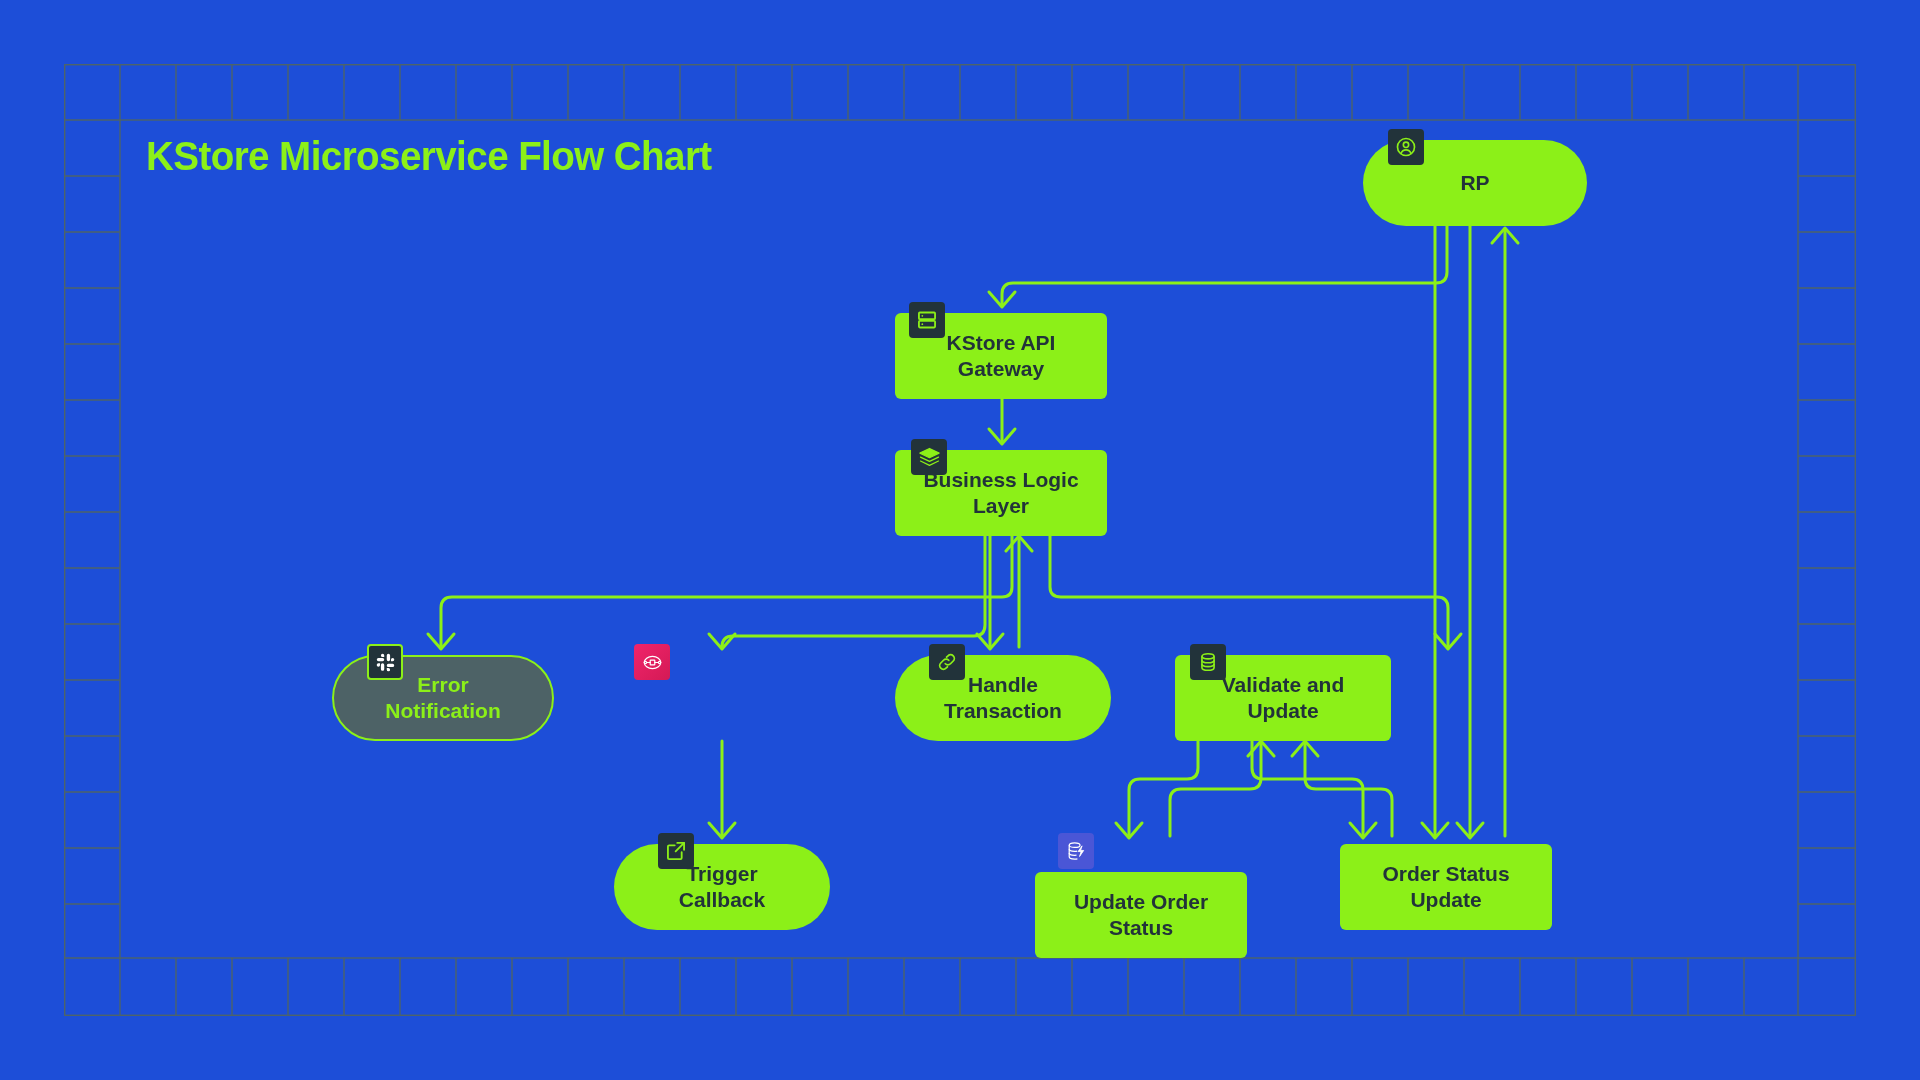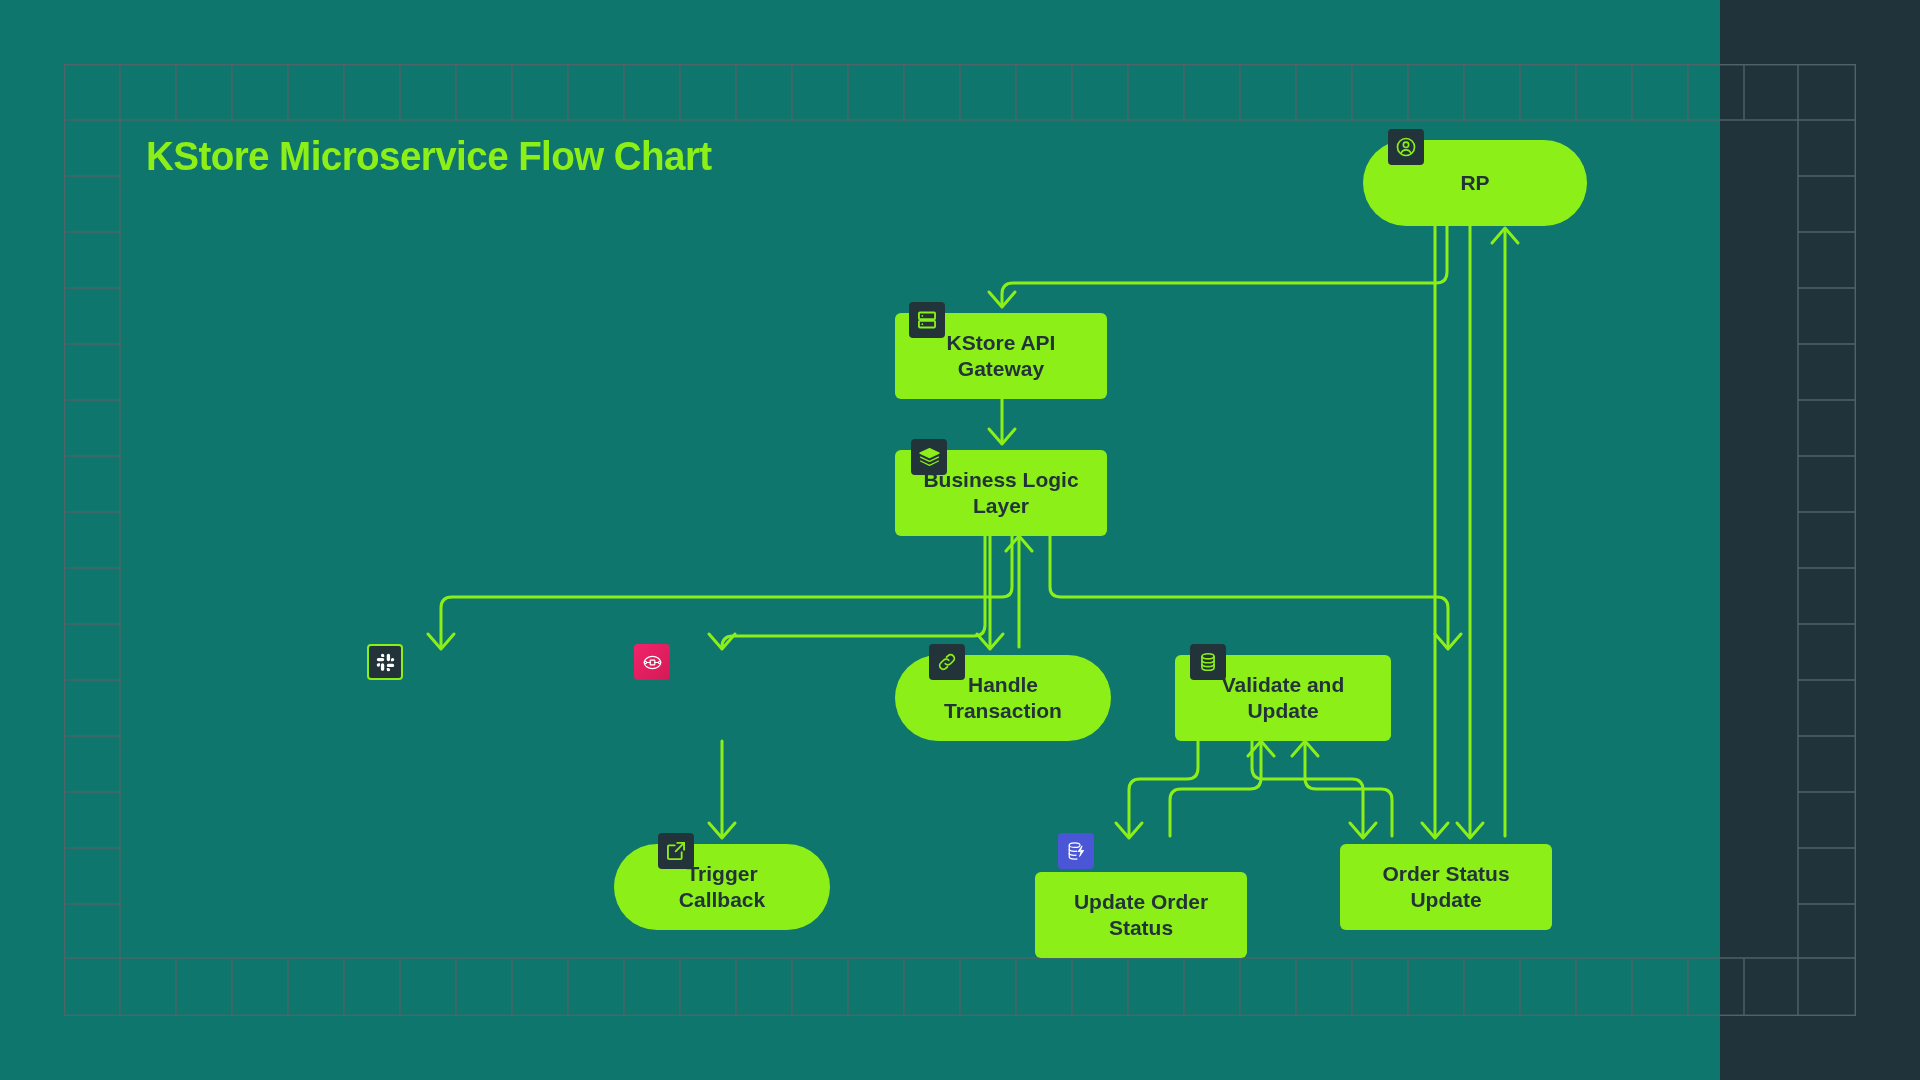--- a/index.html
+++ b/index.html
@@ -8,23 +8,23 @@
     background: #20333a;
   }
   body {
     width: 1920px;
     height: 1080px;
     overflow: hidden;
     font-family: "Liberation Sans", sans-serif;
   }
   #canvas {
     position: relative;
-    width: 1720px;
+    width: 1920px;
     height: 1080px;
-    background: #0f766e;
+    background: #1d4ed8;
   }
   
   .grid-frame {
     position: absolute;
     left: 64px;
     top: 64px;
     width: 1792px;
     height: 952px;
     pointer-events: none;
   }
@@ -336,20 +336,24 @@
 Layer</span>
   </div>
   <div class="badge dark" style="left:911px; top:439px;">
     <svg class="ic" width="23" height="23" viewBox="0 0 24 24" fill="#8CF018" stroke="#8CF018" stroke-width="1.3" stroke-linejoin="round">
       <path d="M12 2.6 L22 7.4 L12 12.2 L2 7.4 Z"></path>
       <path d="M2.6 11.6 L12 16.1 L21.4 11.6" fill="none" stroke-linecap="round"></path>
       <path d="M2.6 15.7 L12 20.2 L21.4 15.7" fill="none" stroke-linecap="round"></path>
     </svg>
   </div>
 
+  <div class="node outlined pill" style="left:332px; top:655px; width:222px; height:86px;">
+    <span class="node-label">Error
+Notification</span>
+  </div>
   <div class="badge outline" style="left:367px; top:644px;">
     <svg class="ic" width="19" height="19" viewBox="0 0 24 24" fill="#ffffff">
       <path d="M5.1 15.2a2.1 2.1 0 1 1-2.1-2.1h2.1zM6.2 15.2a2.1 2.1 0 0 1 4.2 0v5.2a2.1 2.1 0 0 1-4.2 0z"></path>
       <path d="M8.3 5.1a2.1 2.1 0 1 1 2.1-2.1v2.1zM8.3 6.2a2.1 2.1 0 0 1 0 4.2H3.1a2.1 2.1 0 0 1 0-4.2z"></path>
       <path d="M18.9 8.3a2.1 2.1 0 1 1 2.1 2.1h-2.1zM17.8 8.3a2.1 2.1 0 0 1-4.2 0V3.1a2.1 2.1 0 0 1 4.2 0z"></path>
       <path d="M15.7 18.9a2.1 2.1 0 1 1-2.1 2.1v-2.1zM15.7 17.8a2.1 2.1 0 0 1 0-4.2h5.2a2.1 2.1 0 0 1 0 4.2z"></path>
     </svg>
   </div>
 
   <div class="badge pink" style="left:634px; top:644px;">

